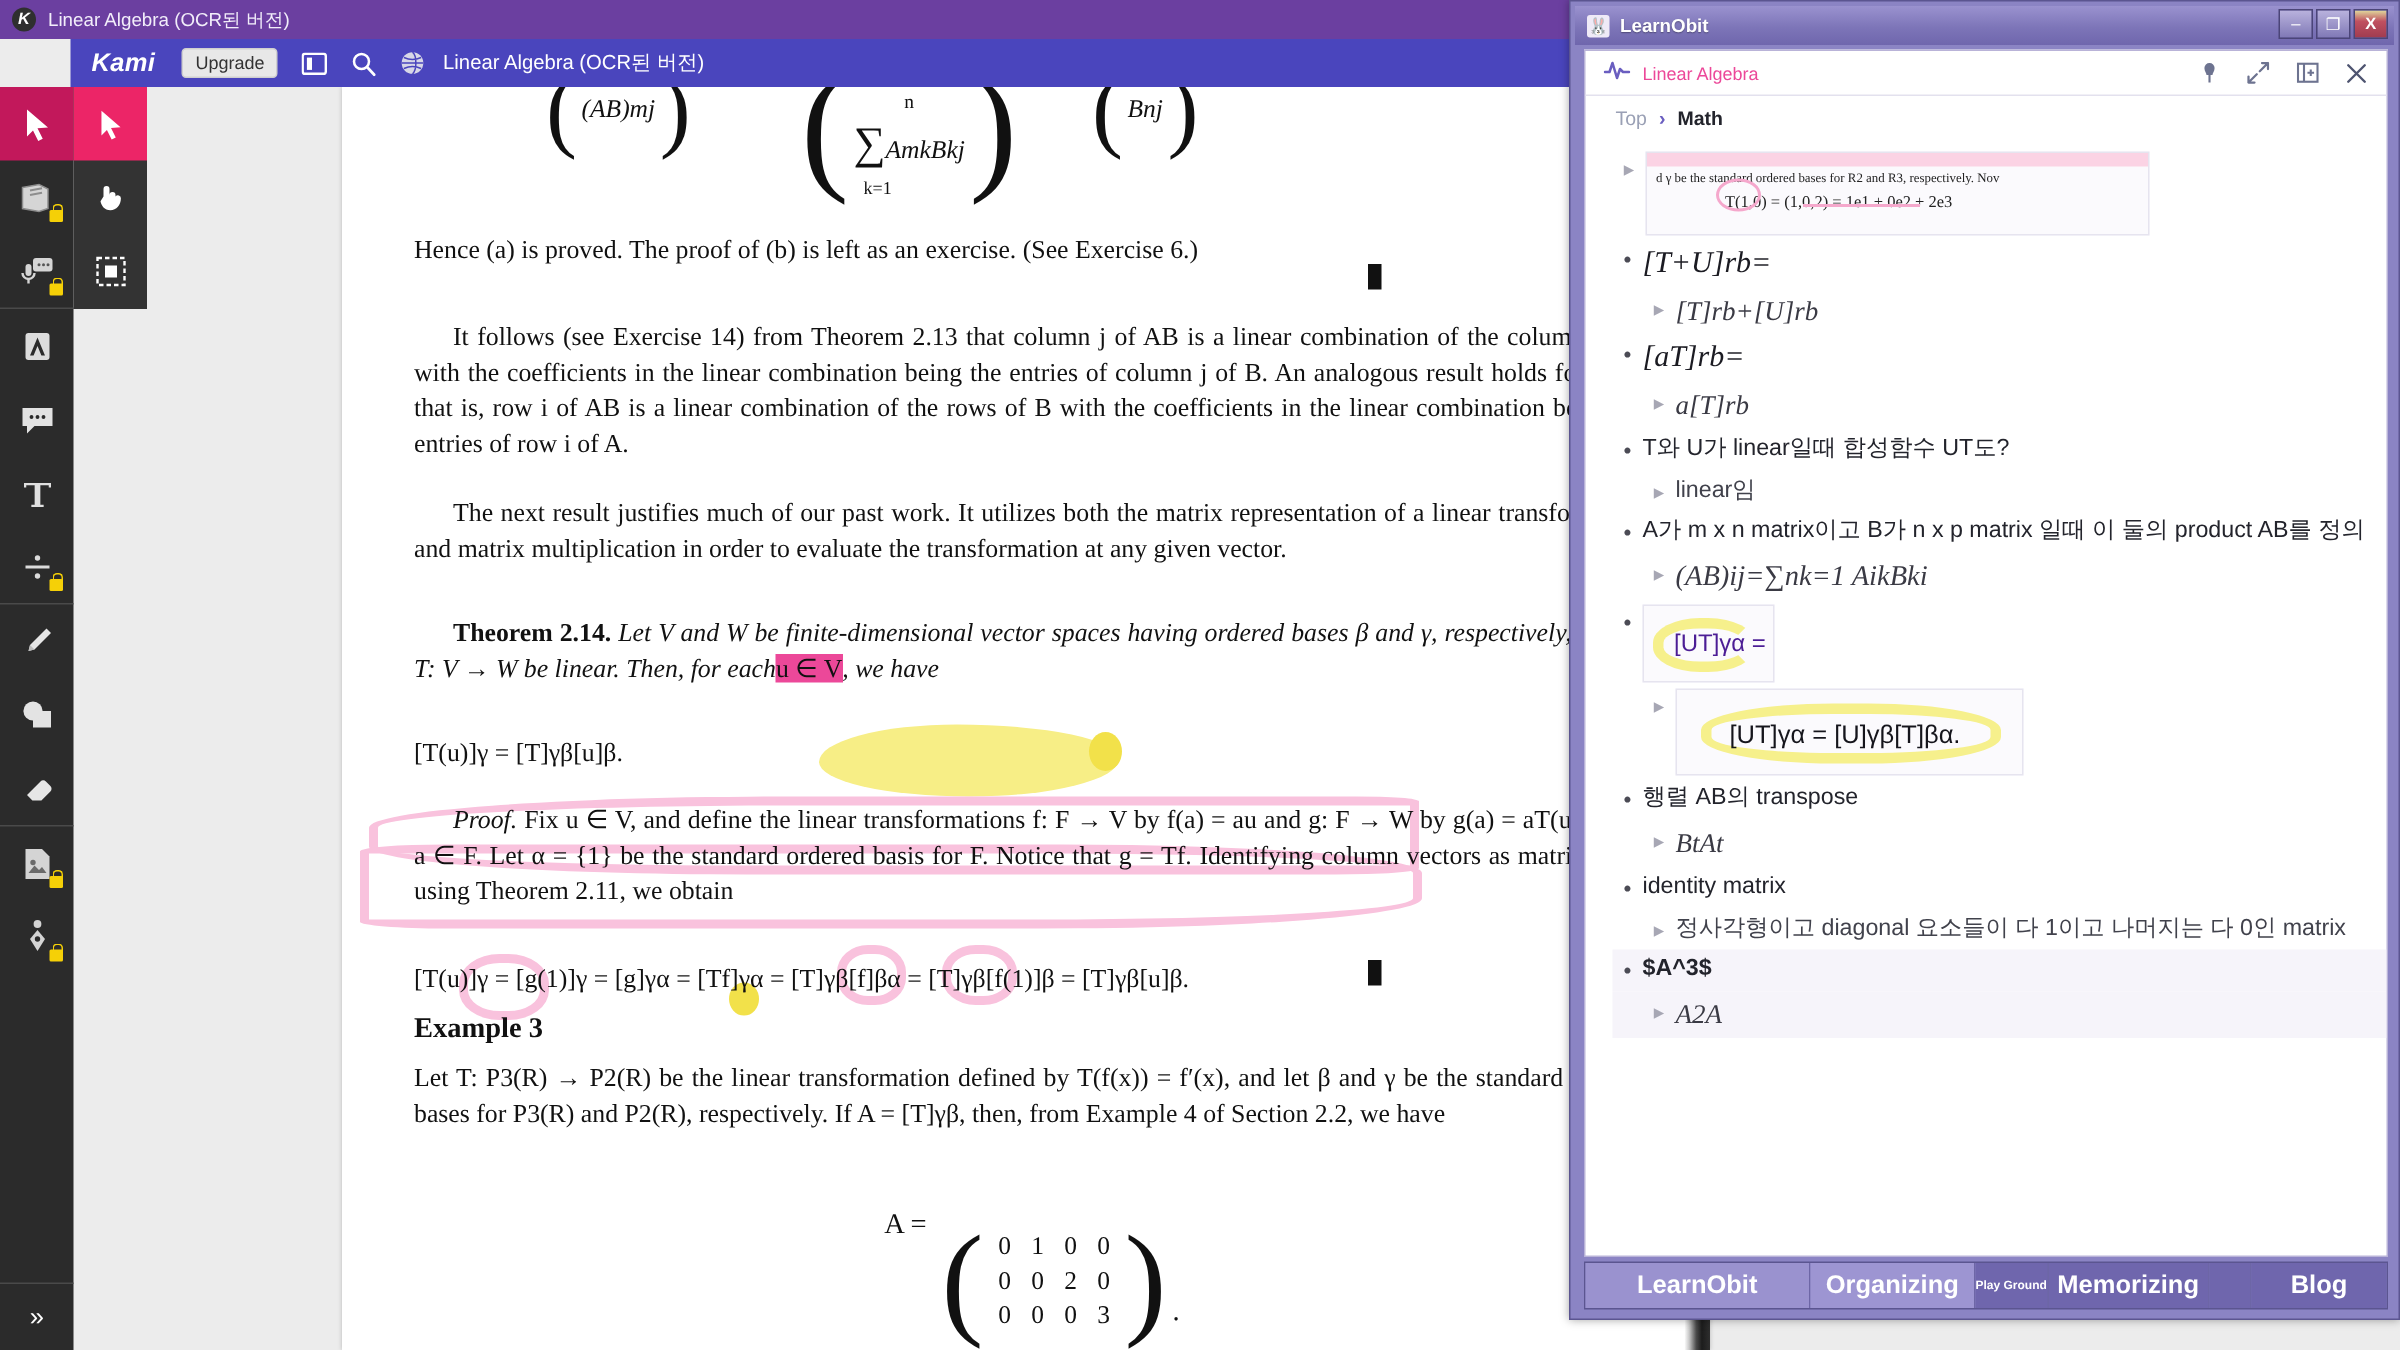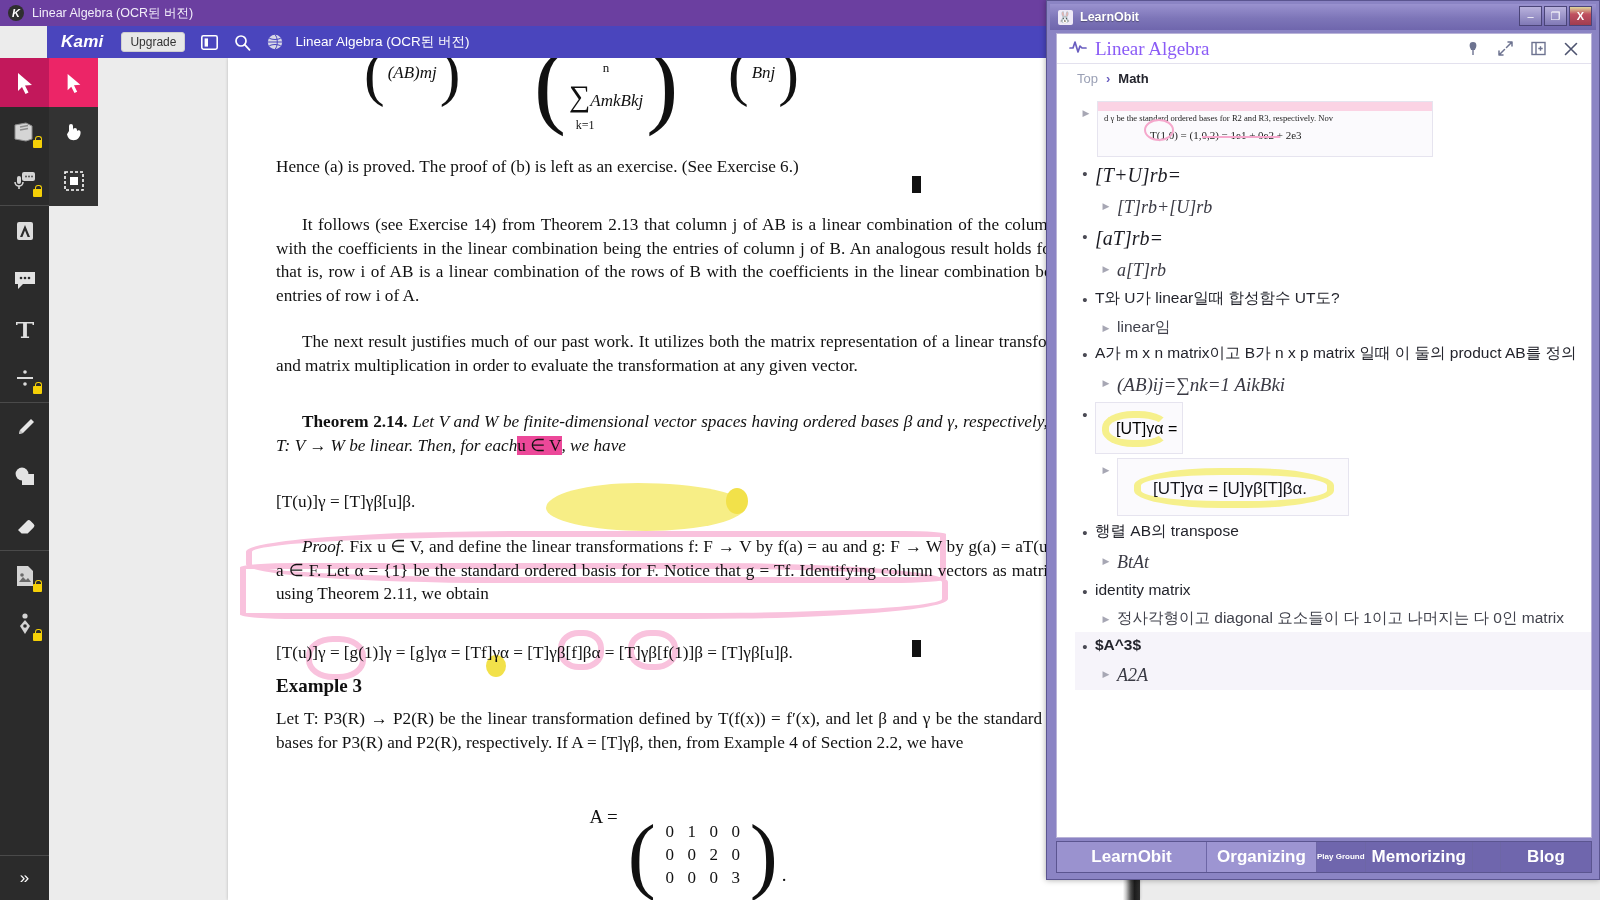--- a/index.html
+++ b/index.html
@@ -83,21 +83,21 @@
   .winbtn { width:23px; height:20px; border:1px solid #4b4578;
     background:linear-gradient(180deg,#b9b2dd,#8079b6); display:flex; align-items:center;
     justify-content:center; color:#fff; font-size:11px; cursor:pointer; }
   .winbtn.close { background:linear-gradient(180deg,#e0d89c 0%,#c05060 40%,#a03c50 100%); font-weight:bold; }
 
   #lo-client { position:absolute; left:9px; top:32px; width:536px; height:805px;
     background:#fff; border:1px solid #b9b3d8; }
   #lo-tab { height:30px; border-bottom:1px solid #e3e1ee; display:flex; align-items:center;
     padding:0 8px 0 12px; gap:8px; }
   #lo-tab .wave { color:#6a5ec0; font-size:15px; }
-  #lo-tab .name { font-size:19px; color:#8b5cf6; flex:1;font-family:Liberation Serif, serif; }
+  #lo-tab .name { font-size:12px; color:#ec4899; flex:1; }
   #lo-tab .ti { color:#6d7390; cursor:pointer; display:flex; align-items:center; padding:0 5px; font-size:14px; }
 
   #lo-crumb { padding:7px 0 5px 20px; font-size:13px; display:flex; align-items:center; gap:8px; }
   #lo-crumb .top { color:#9aa0b5; cursor:pointer; }
   #lo-crumb .sep { color:#6a5ec0; font-weight:bold; }
   #lo-crumb .cur { color:#23242c; font-weight:bold; }
 
   #lo-list { position:absolute; left:0; right:0; top:65px; bottom:0; overflow:hidden; padding-left:18px; }
   .lrow { display:flex; align-items:flex-start; padding:2px 10px 2px 0; }
   .lrow.hlrow { background:#f6f4fa; }
@@ -464,21 +464,21 @@
         <div class="tri" style="margin-left:20px;">▶</div>
         <div class="lsub"><span class="mthsm" style="font-size:19px;">(AB)ij=∑nk=1 AikBki</span></div>
       </div>
 
       <div class="lrow">
         <div class="bul">•</div>
         <div class="ltxt">
           <div class="clip" style="width:88px;height:52px;">
             <div class="clipghost">&nbsp;</div>
             <div style="position:absolute;left:6px;top:8px;width:68px;height:36px;border:7px solid #f6f08c;border-radius:46%;border-right-color:transparent;"></div>
-            <div style="position:absolute;left:20px;top:14px;font-family:'Liberation Sans',sans-serif;font-size:16px;color:#000000;">[UT]γα =</div>
+            <div style="position:absolute;left:20px;top:14px;font-family:'Liberation Sans',sans-serif;font-size:16px;color:#4c1d95;">[UT]γα =</div>
           </div>
         </div>
       </div>
       <div class="lrow">
         <div class="tri" style="margin-left:20px;">▶</div>
         <div class="lsub">
           <div class="clip" style="width:232px;height:58px;">
             <div class="clipghost">&nbsp;</div>
             <div style="position:absolute;left:16px;top:9px;width:200px;height:40px;border:7px solid #f6f08c;border-radius:44%;"></div>
             <div style="position:absolute;left:35px;top:18px;font-family:'Liberation Sans',sans-serif;font-size:17px;color:#15151c;white-space:nowrap;">[UT]γα = [U]γβ[T]βα.</div>

